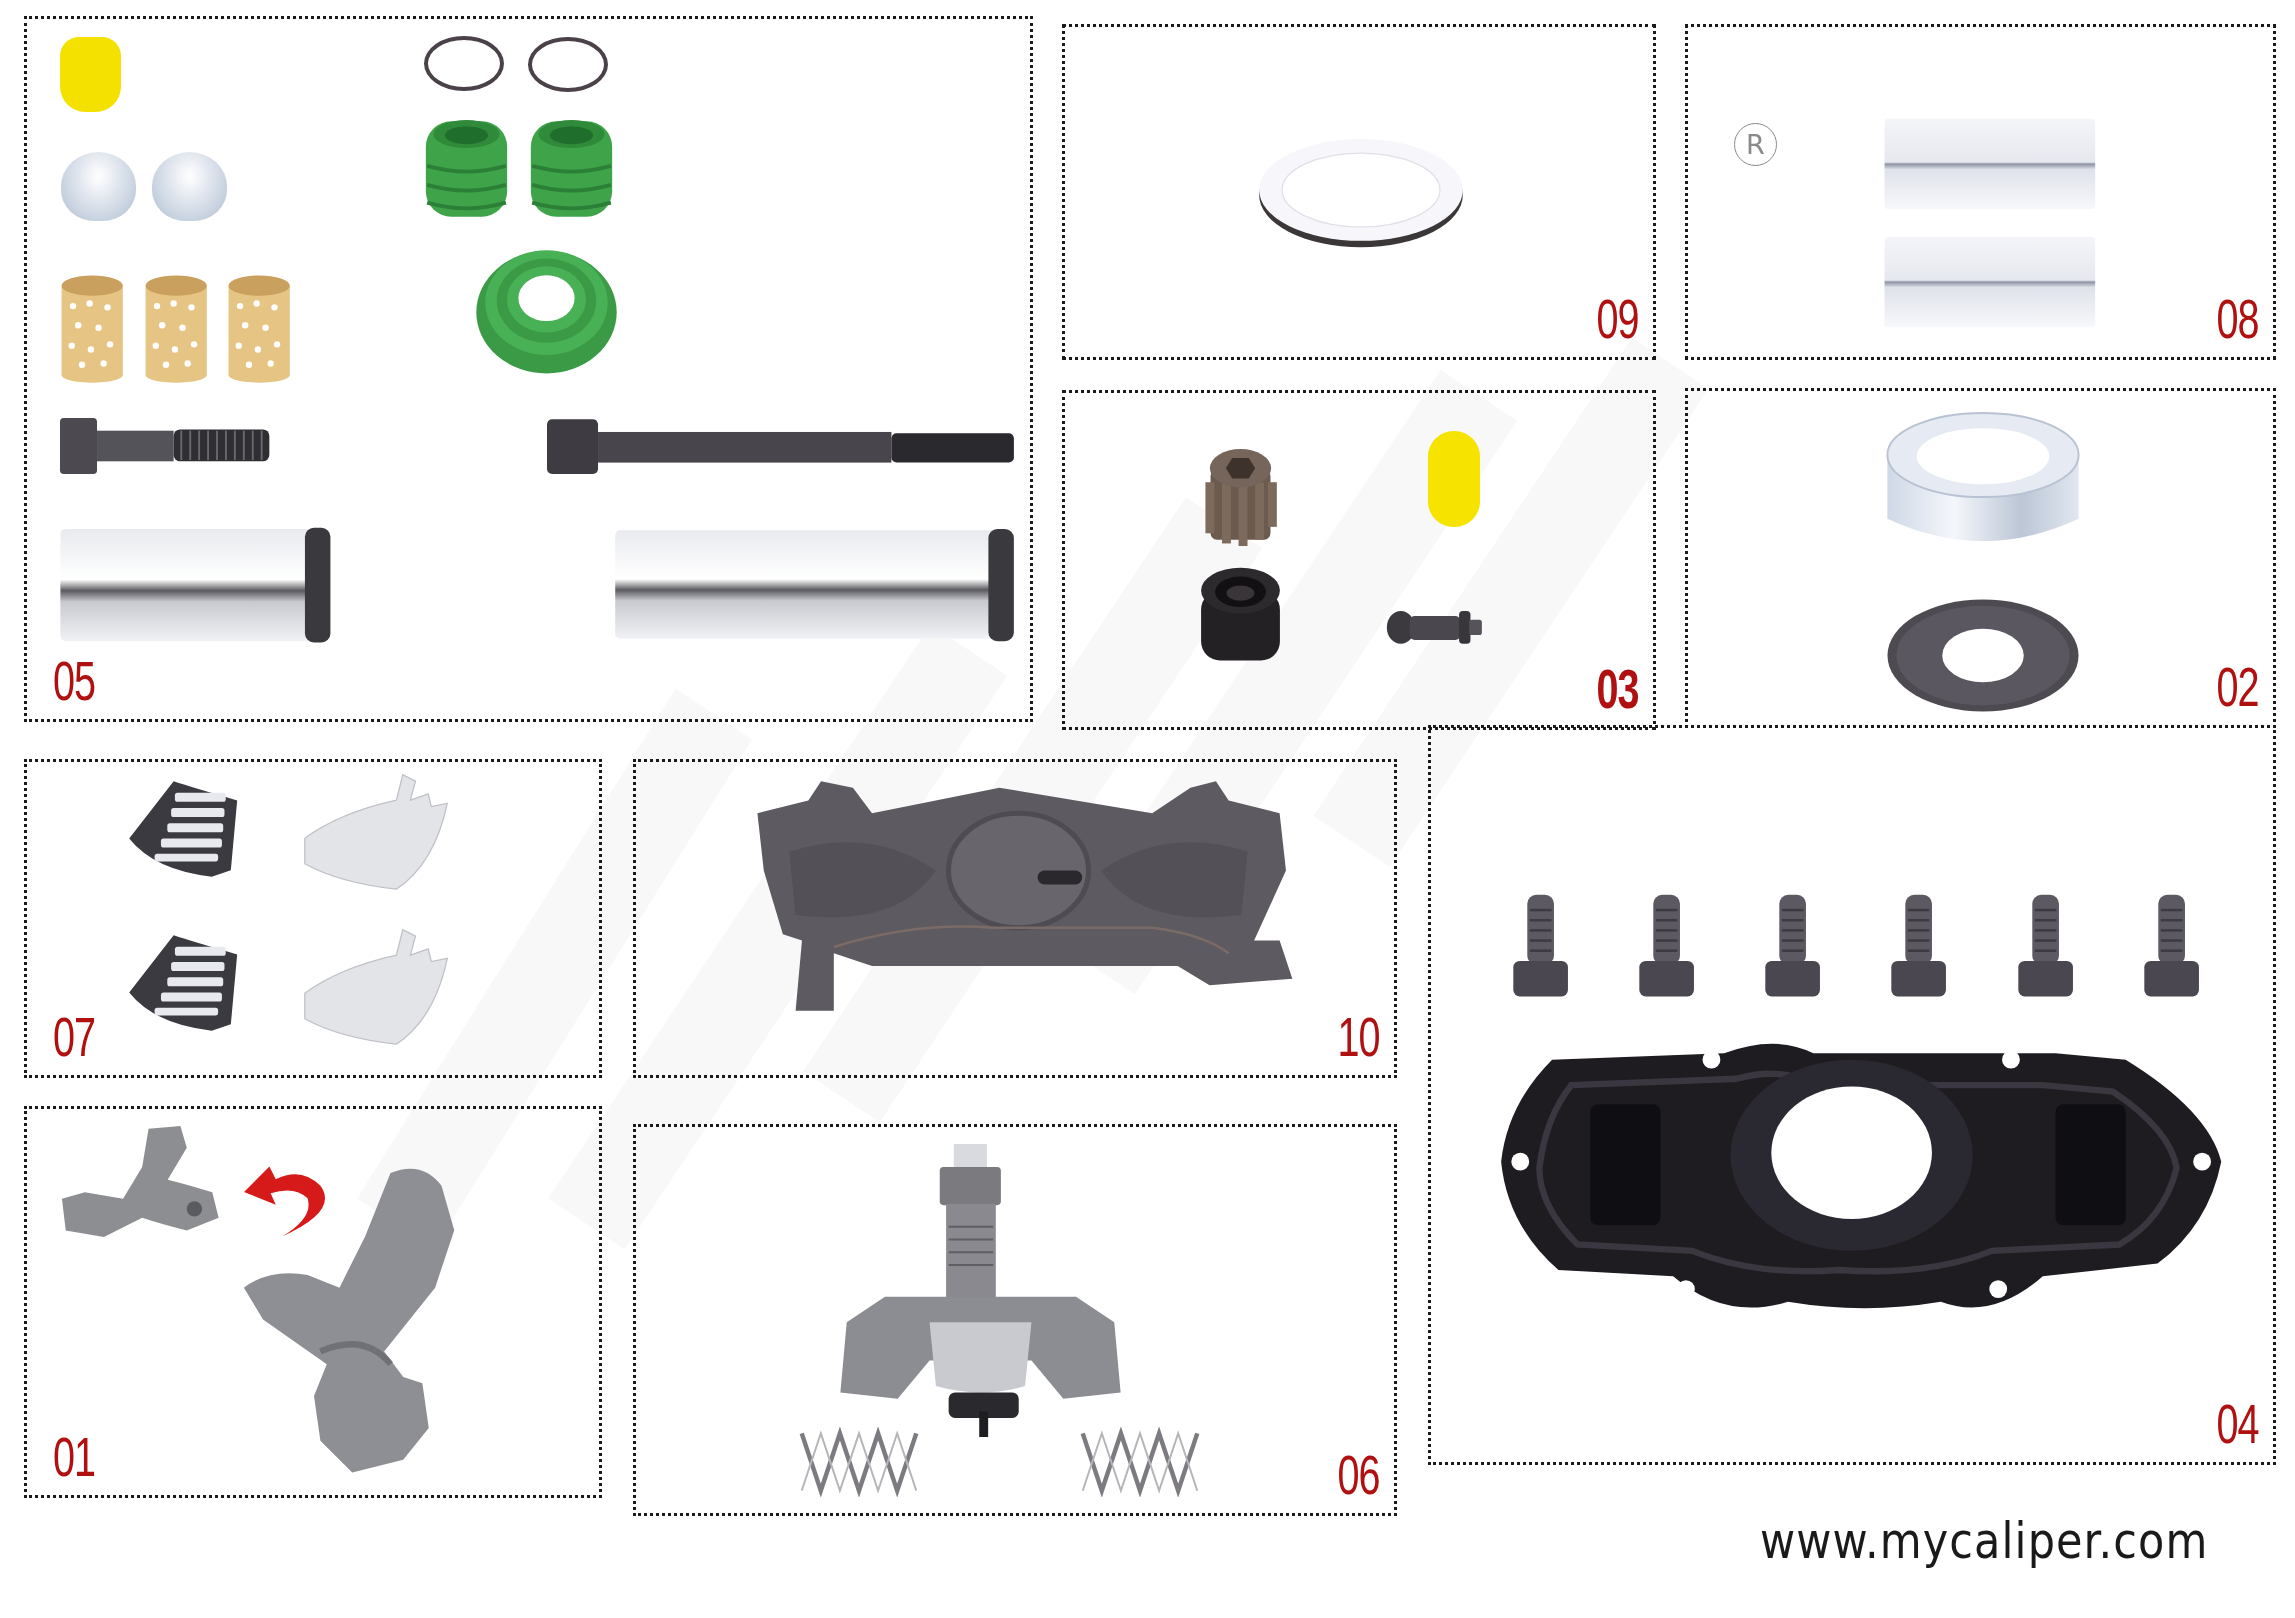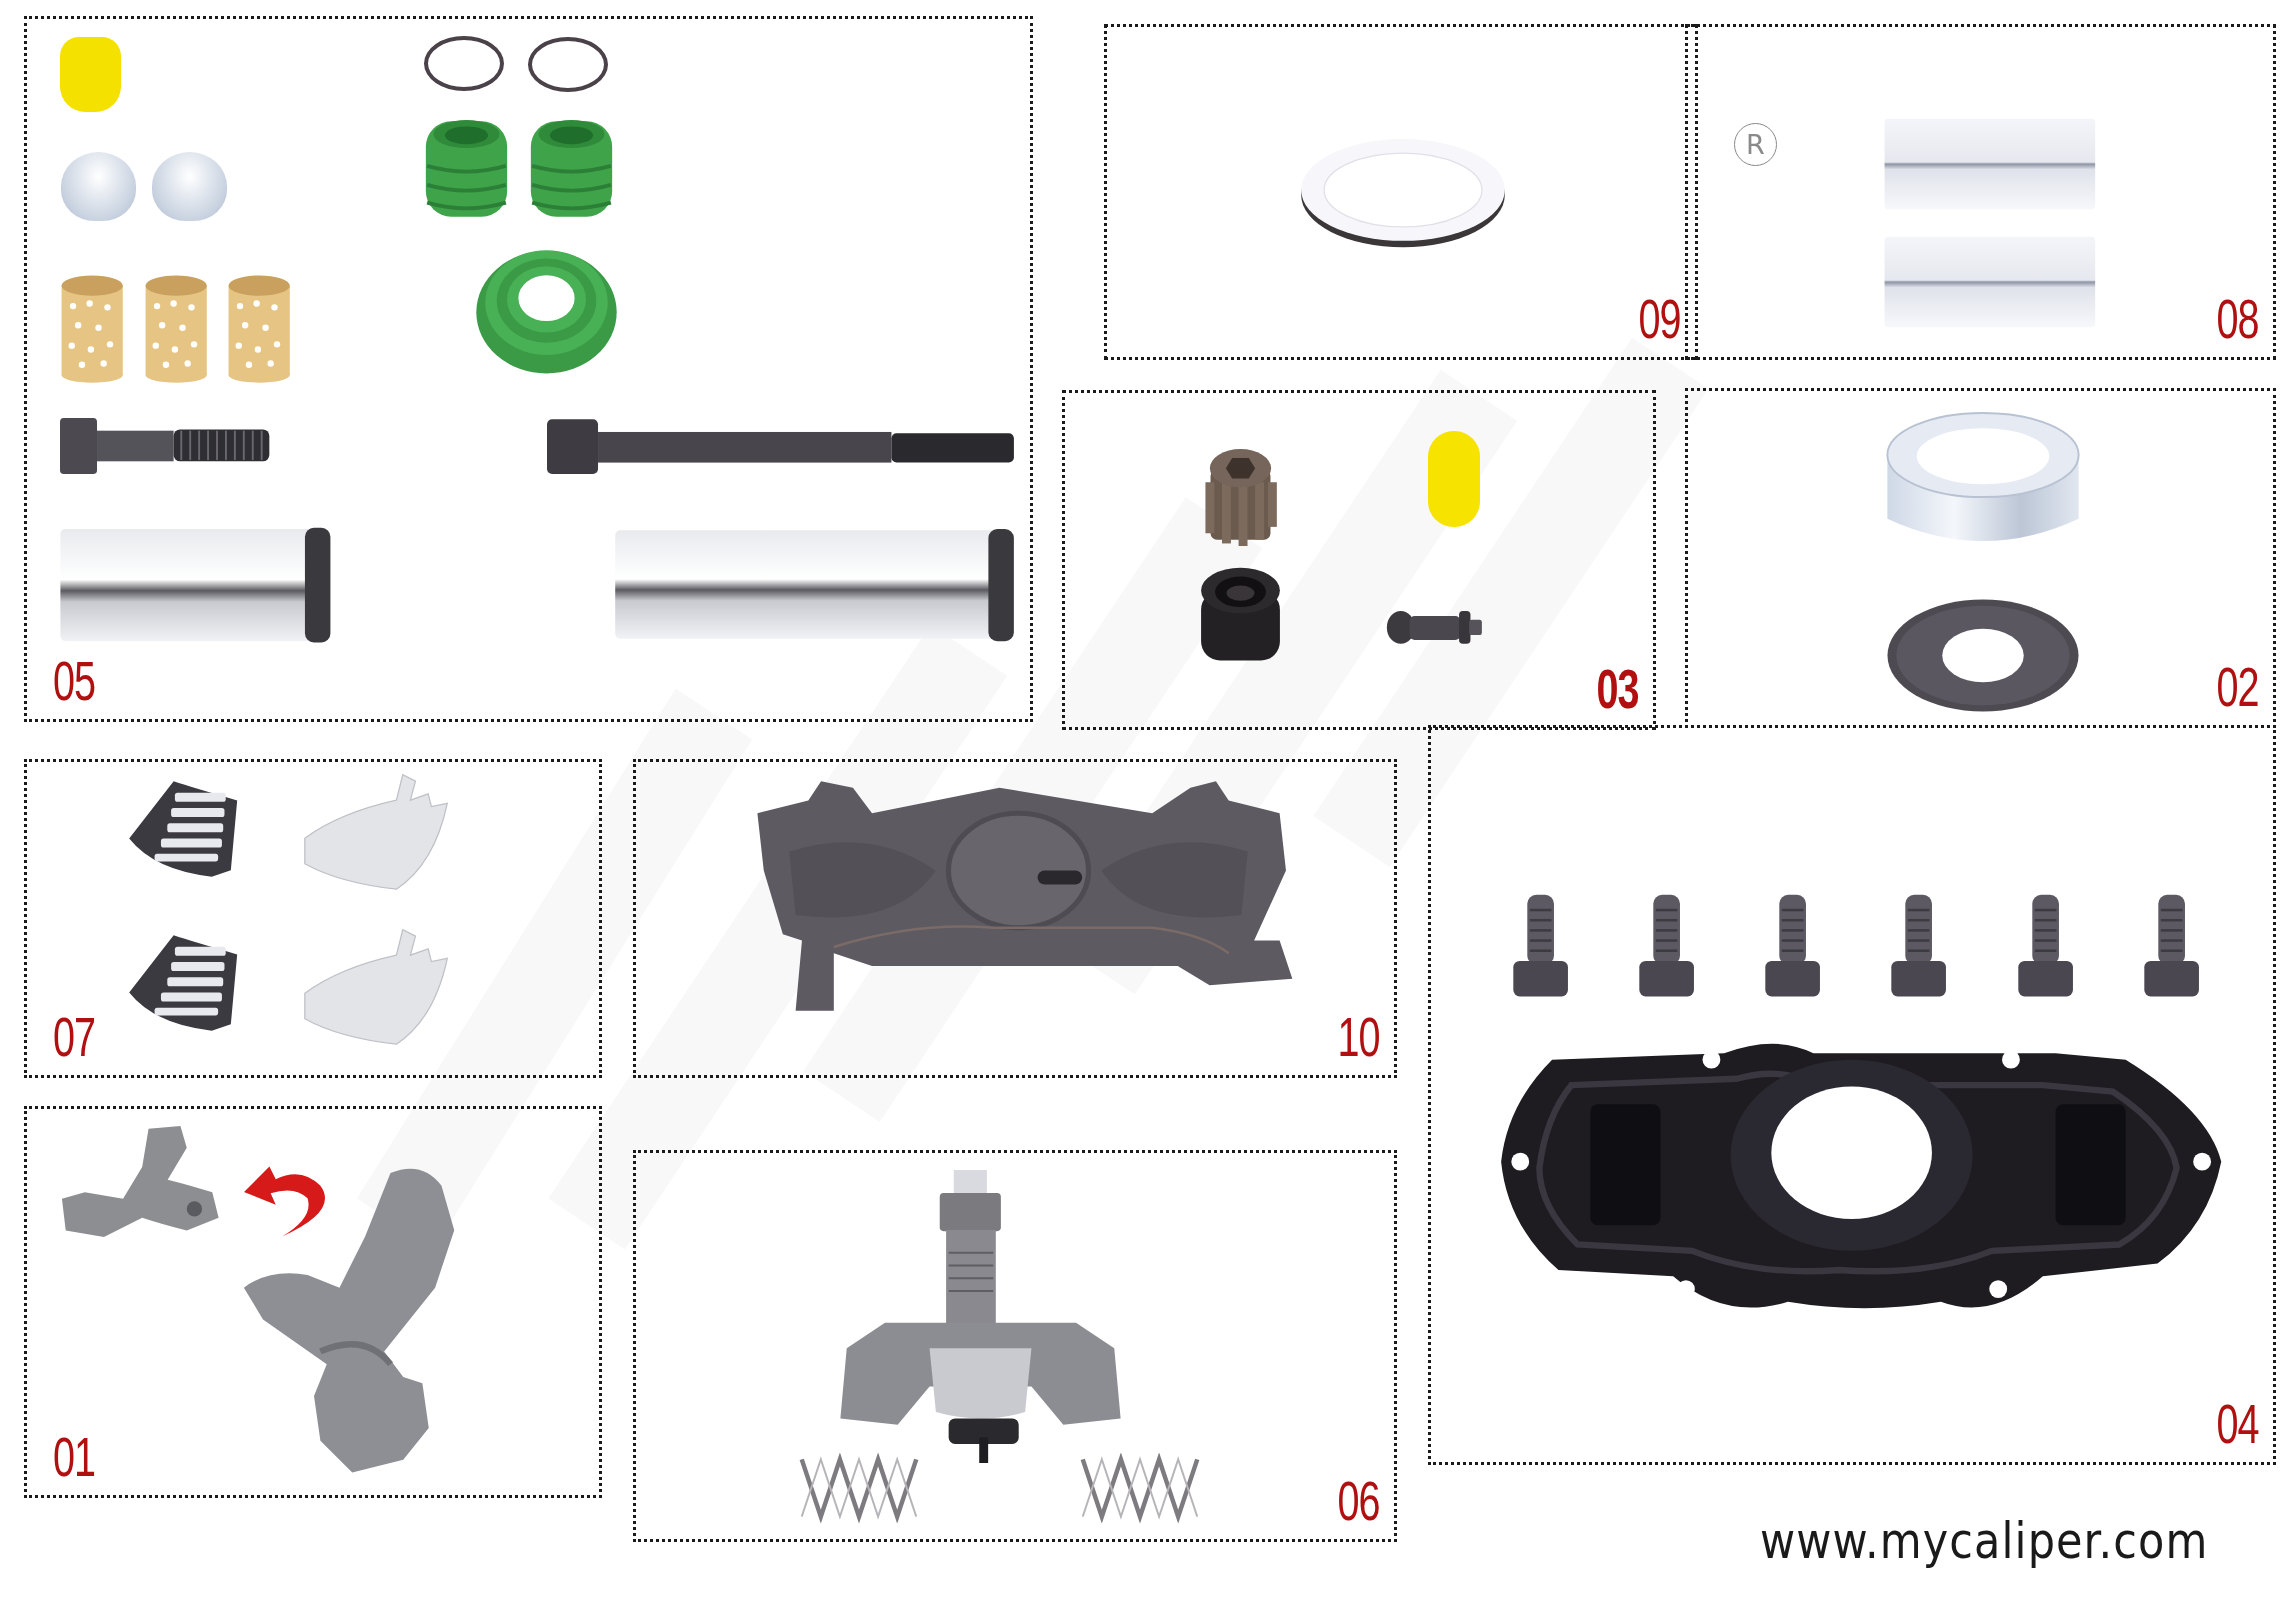--- a/index.html
+++ b/index.html
@@ -144,21 +144,21 @@
     <rect x="0" y="8" width="400" height="176" rx="8" fill="url(#steelA)"></rect>
     <rect x="384" y="6" width="40" height="180" rx="14" fill="#3a393e"></rect>
   </svg>
   <svg class="part" style="left:588px;top:505px;" width="408" height="121" viewBox="0 0 640 190">
     <rect x="0" y="10" width="600" height="170" rx="8" fill="url(#steelA)"></rect>
     <rect x="586" y="8" width="40" height="176" rx="14" fill="#3a393e"></rect>
   </svg>
   <span class="label left">05</span>
 </div>
 
-<div class="panel" style="left:1104px;top:24px;width:594px;height:336px;">
+<div class="panel" style="left:1062px;top:24px;width:594px;height:336px;">
   <svg class="part" style="left:191px;top:108px;" width="210" height="115" viewBox="0 0 330 180">
     <ellipse cx="165" cy="94" rx="160" ry="82" fill="#3b3637"></ellipse>
     <ellipse cx="165" cy="86" rx="160" ry="80" fill="#f6f6fb"></ellipse>
     <ellipse cx="165" cy="86" rx="124" ry="58" fill="#ffffff" stroke="#e0e0e8" stroke-width="2"></ellipse>
   </svg>
   <span class="label">09</span>
 </div>
 
 <div class="panel" style="left:1685px;top:24px;width:591px;height:336px;">
   <div class="part" style="left:46px;top:96px;width:43px;height:43px;border:1.3px solid #8a8a8a;border-radius:50%;box-sizing:border-box;text-align:center;line-height:41px;font-size:27px;color:#8a8a8a;font-family:'DejaVu Sans',sans-serif;">
@@ -369,21 +369,21 @@
   <svg class="part" style="left:217px;top:51px;" width="108" height="83" viewBox="0 0 170 130">
     <path d="M60 120 Q150 80 120 40 Q90 10 50 30 L40 10 L0 50 L50 70 L42 52 Q80 40 100 60 Q110 90 60 120 Z" fill="#d61a1a"></path>
   </svg>
   <svg class="part" style="left:185px;top:51px;" width="306" height="319" viewBox="0 0 480 500">
     <path d="M280 20 Q330 0 360 40 L380 110 L350 200 L270 300 L300 340 L330 350 L340 420 L300 470 L220 490 L170 440 L160 370 L180 320 L80 250 L50 200 Q90 170 150 180 L200 200 L240 120 Z" fill="#8d8f94"></path>
     <path d="M170 300 Q240 270 280 320" stroke="#6f7176" stroke-width="10" fill="none"></path>
   </svg>
   <span class="label left">01</span>
 </div>
 
-<div class="panel" style="left:633px;top:1150px;width:764px;height:392px;">
+<div class="panel" style="left:633px;top:1124px;width:764px;height:392px;">
   <svg class="part" style="left:185px;top:16.6px;" width="319" height="293" viewBox="0 0 500 460">
     <rect x="208" y="0" width="52" height="40" fill="#d9dadf"></rect>
     <rect x="186" y="36" width="96" height="60" rx="6" fill="#7b7a7e"></rect>
     <rect x="196" y="94" width="78" height="170" fill="#8a898f"></rect>
     <g stroke="#5f5e63" stroke-width="3">
         <line x1="200" y1="130" x2="270" y2="130"></line>
         <line x1="200" y1="150" x2="270" y2="150"></line>
         <line x1="200" y1="170" x2="270" y2="170"></line>
         <line x1="200" y1="190" x2="270" y2="190"></line>
       </g>

